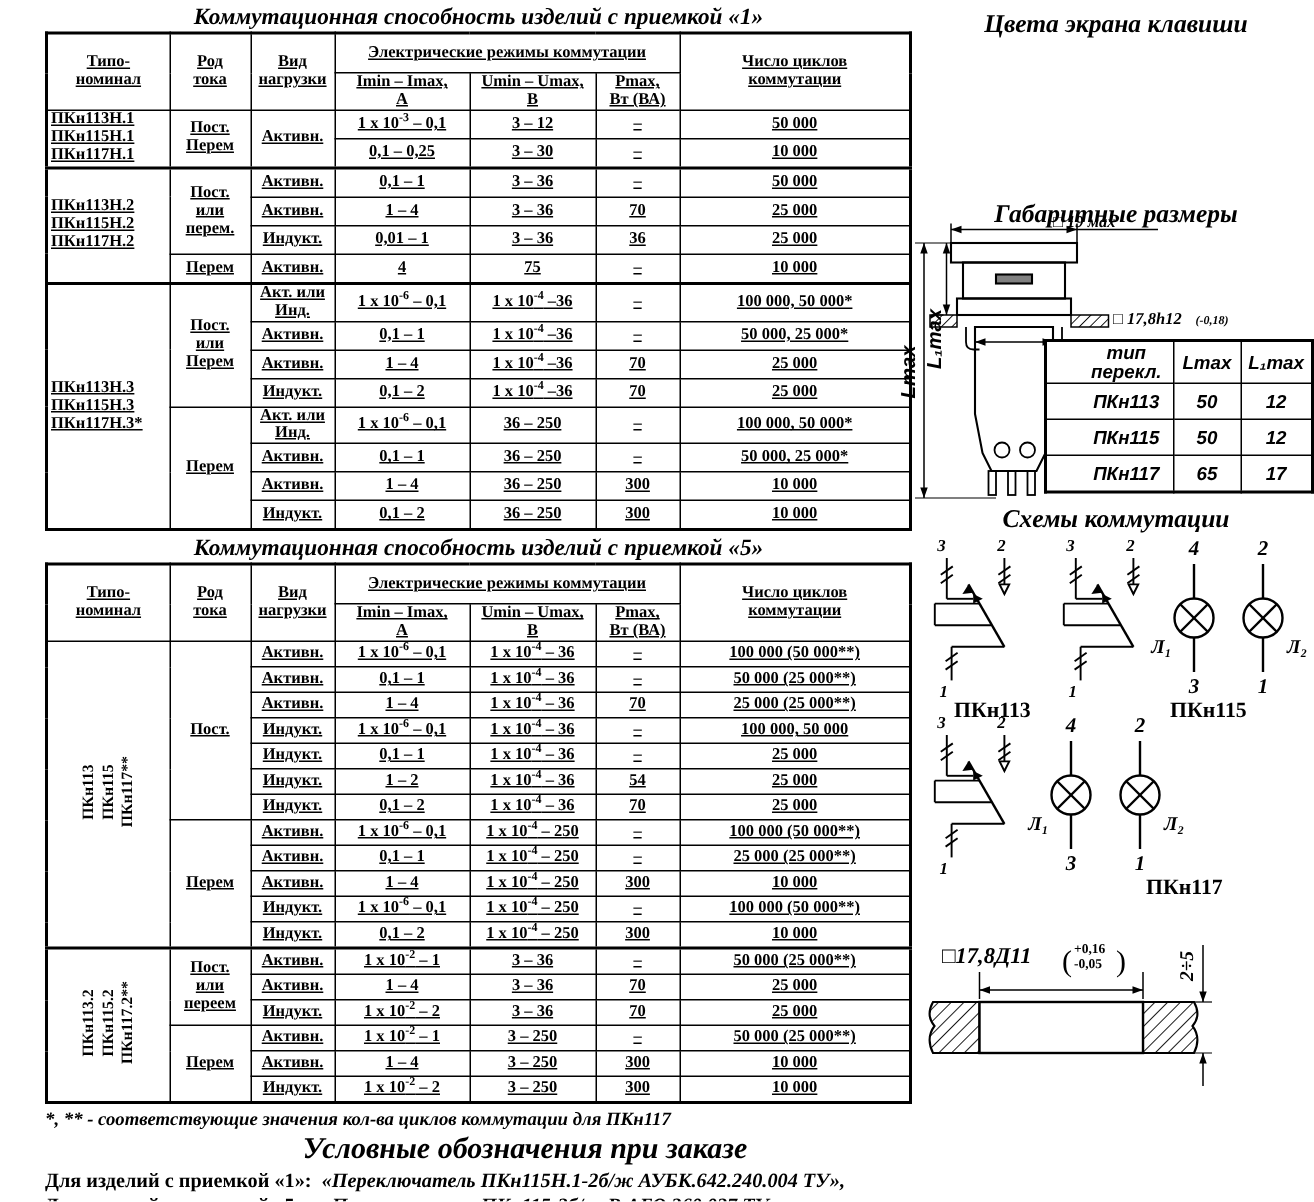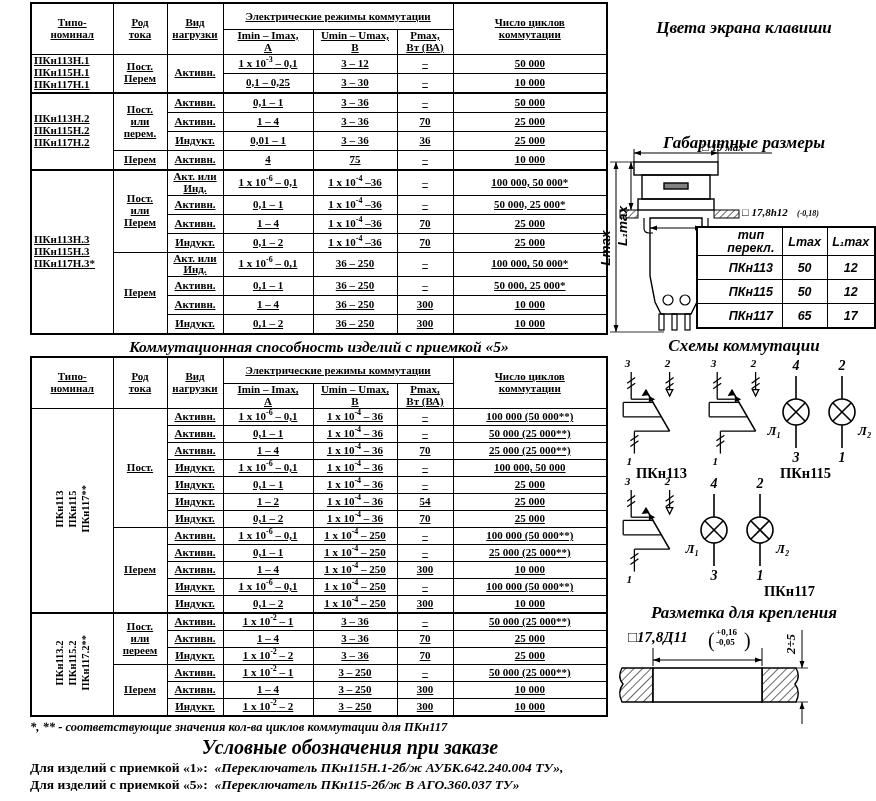--- a/index.html
+++ b/index.html
@@ -46,20 +46,21 @@
   .gtab td:nth-child(3),.gtab th:nth-child(3){width:47px;}
   .gh{font-size:15px;}
   .gh1{font-size:9px;line-height:1;}
 </style>
 </head>
 <body>
 
 <div id="page">
 
   <div class="left">
+    <div class="tbl-title">Коммутационная способность изделий с приемкой «1»</div>
     <table class="dtab t1">
       <colgroup>
         <col style="width:82px">
           <col style="width:54px">
           <col style="width:56px">
         <col style="width:90px">
           <col style="width:84px">
           <col style="width:56px">
           <col style="width:154px">
       </colgroup>
@@ -348,21 +349,21 @@
       <span class="ol-value">«Переключатель ПКн115Н.1-2б/ж  АУБК.642.240.004 ТУ»,</span>
     </div>
     <div class="order-line">
       <span>Для изделий с приемкой «5»:</span>&nbsp;
       <span class="ol-value">«Переключатель ПКн115-2б/ж В АГО.360.037 ТУ»</span>
     </div>
   </div>
 
   <div class="right">
 
-    <div class="rh" style="top:18px">Цвета экрана клавиши</div>
+    <div class="rh" style="top:6px">Цвета экрана клавиши</div>
 
     <div class="rh" style="top:133px">Габаритные размеры</div>
 
     <svg style="left:-8px;top:142px" width="250" height="200" viewBox="0 0 250 200">
       <defs>
         <pattern id="hat1" width="5" height="5" patternUnits="userSpaceOnUse" patternTransform="rotate(45)">
           <line x1="0" y1="0" x2="0" y2="5" stroke="#000" stroke-width="1.2"></line>
         </pattern>
       </defs>
       <g stroke="#000" fill="none" stroke-width="1.4">
@@ -509,21 +510,20 @@
       </g>
       <g transform="translate(148,172)">
         <use href="#lampsym"></use>
         <text class="term" text-anchor="middle" x="0" y="-42">2</text>
         <text class="term" text-anchor="middle" x="0" y="50">1</text>
         <text class="lamp-l" x="16" y="23">Л₂</text>
       </g>
       <text class="nm" x="152" y="238">ПКн117</text>
     </svg>
 
-    <div class="rh" style="top:603px">Разметка для крепления</div>
 
     <svg style="left:0;top:622px" width="264" height="118" viewBox="0 0 264 118">
       <defs>
         <pattern id="hat2" width="6" height="6" patternUnits="userSpaceOnUse" patternTransform="rotate(45)">
           <line x1="0" y1="0" x2="0" y2="6" stroke="#000" stroke-width="1.2"></line>
         </pattern>
       </defs>
       <path d="M41,46 L10,46 Q5,55 11,62 Q5,70 10,80 L41,80 Z" fill="url(#hat2)" stroke="#000" stroke-width="1.4"></path>
       <path d="M150,46 L184,46 Q189,55 183,62 Q189,70 184,80 L150,80 Z" fill="url(#hat2)" stroke="#000" stroke-width="1.4"></path>
       <rect x="41" y="46" width="109" height="34" fill="#fff" stroke="#000" stroke-width="1.6"></rect>

